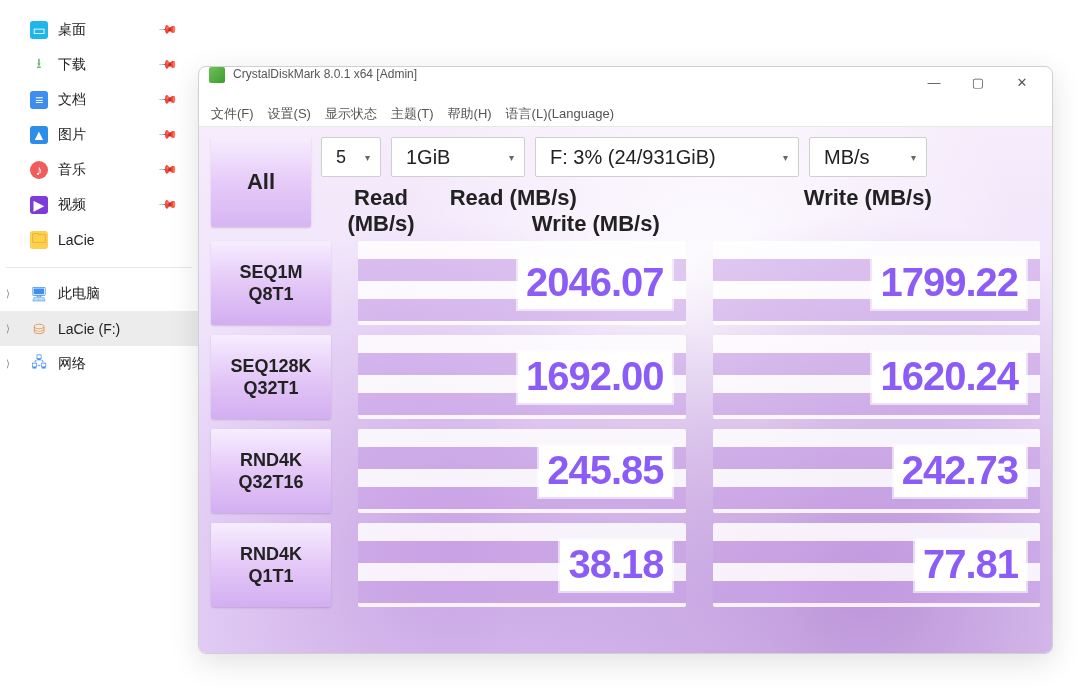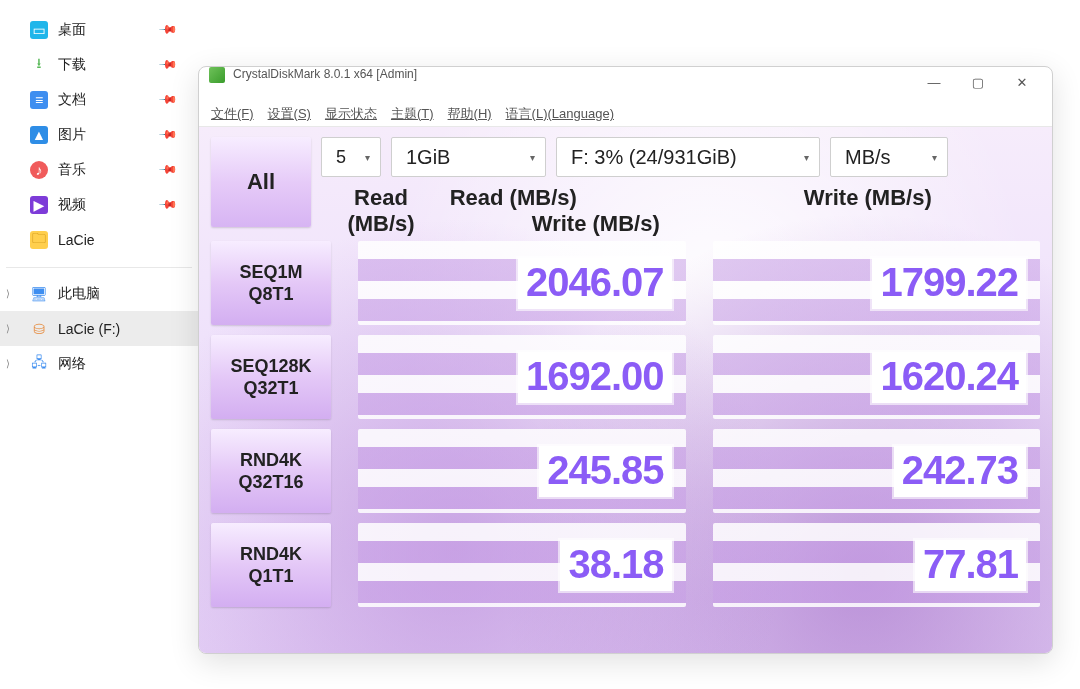--- a/index.html
+++ b/index.html
@@ -100,21 +100,21 @@
   .menubar {
     height: 26px;
     display: flex;
     align-items: center;
     gap: 14px;
     padding: 0 12px;
     color: #555;
     font-size: 13px;
     border-bottom: 1px solid #e8e8e8;
   }
-  .menubar span { cursor: pointer; text-decoration: underline; }
+  .menubar span { cursor: pointer; }
 
   .client {
     position: relative;
     height: calc(100% - 60px);
     
     background:
       radial-gradient(circle at 30% 80%, rgba(173,120,210,0.55) 0%, rgba(173,120,210,0) 45%),
       radial-gradient(circle at 78% 85%, rgba(150,90,190,0.55) 0%, rgba(150,90,190,0) 45%),
       radial-gradient(circle at 60% 30%, rgba(255,255,255,0.9) 0%, rgba(255,255,255,0) 50%),
       linear-gradient(180deg, #f6ecfb 0%, #efe2fb 40%, #e6d3f7 100%);
@@ -152,21 +152,21 @@
     cursor: pointer;
     position: relative;
   }
   .combo .caret {
     margin-left: auto;
     padding-left: 10px;
     color: #666;
     font-size: 10px;
   }
   .combo.runs  { width: 60px; font-size: 18px; }
-  .combo.size  { width: 155px; }
+  .combo.size  { width: 134px; }
   .combo.drive { width: 264px; }
   .combo.unit  { width: 118px; }
 
   .col-headers {
     display: grid;
     grid-template-columns: 120px 1fr 1fr;
     gap: 10px;
     height: 42px;
     margin-top: 0;
     align-items: end;

